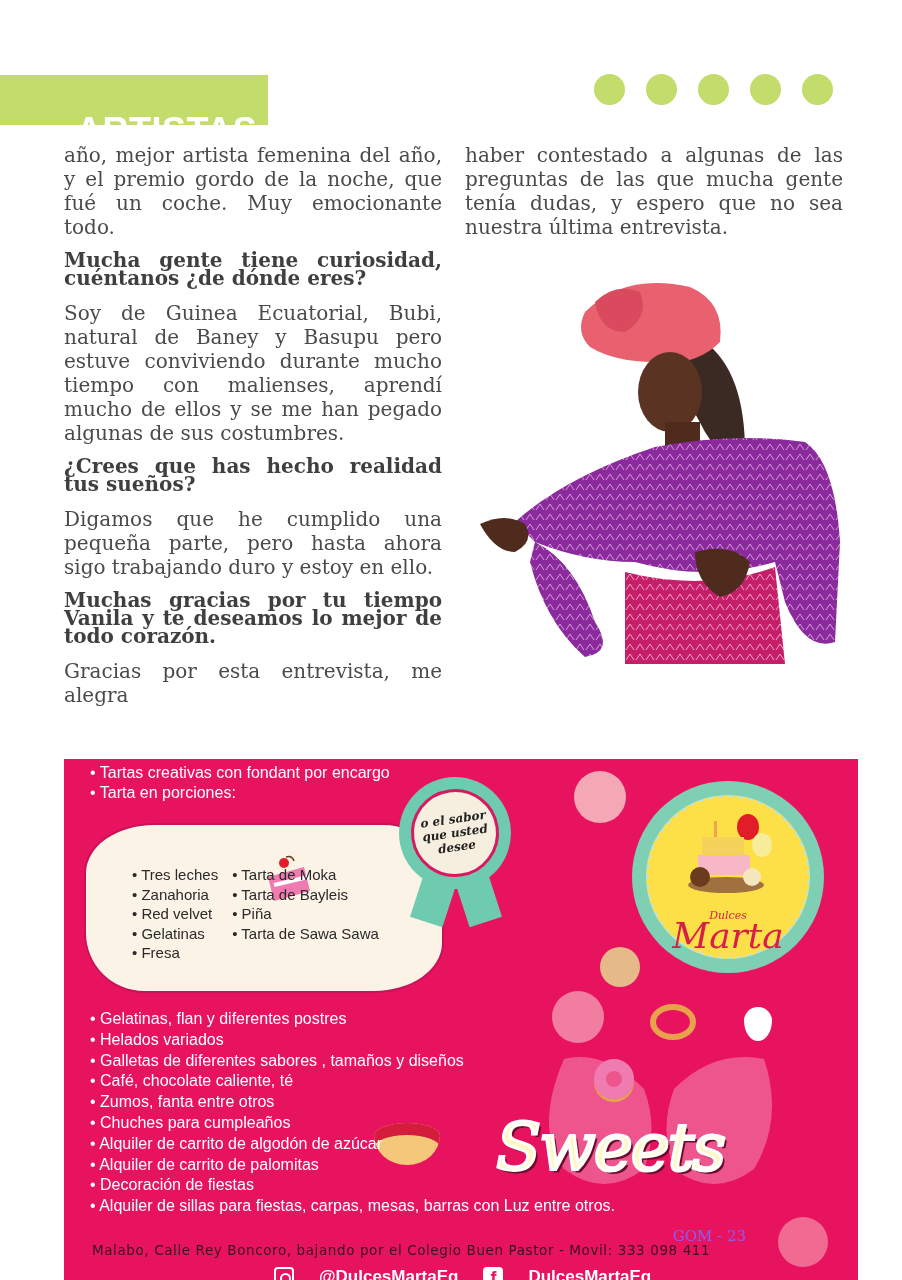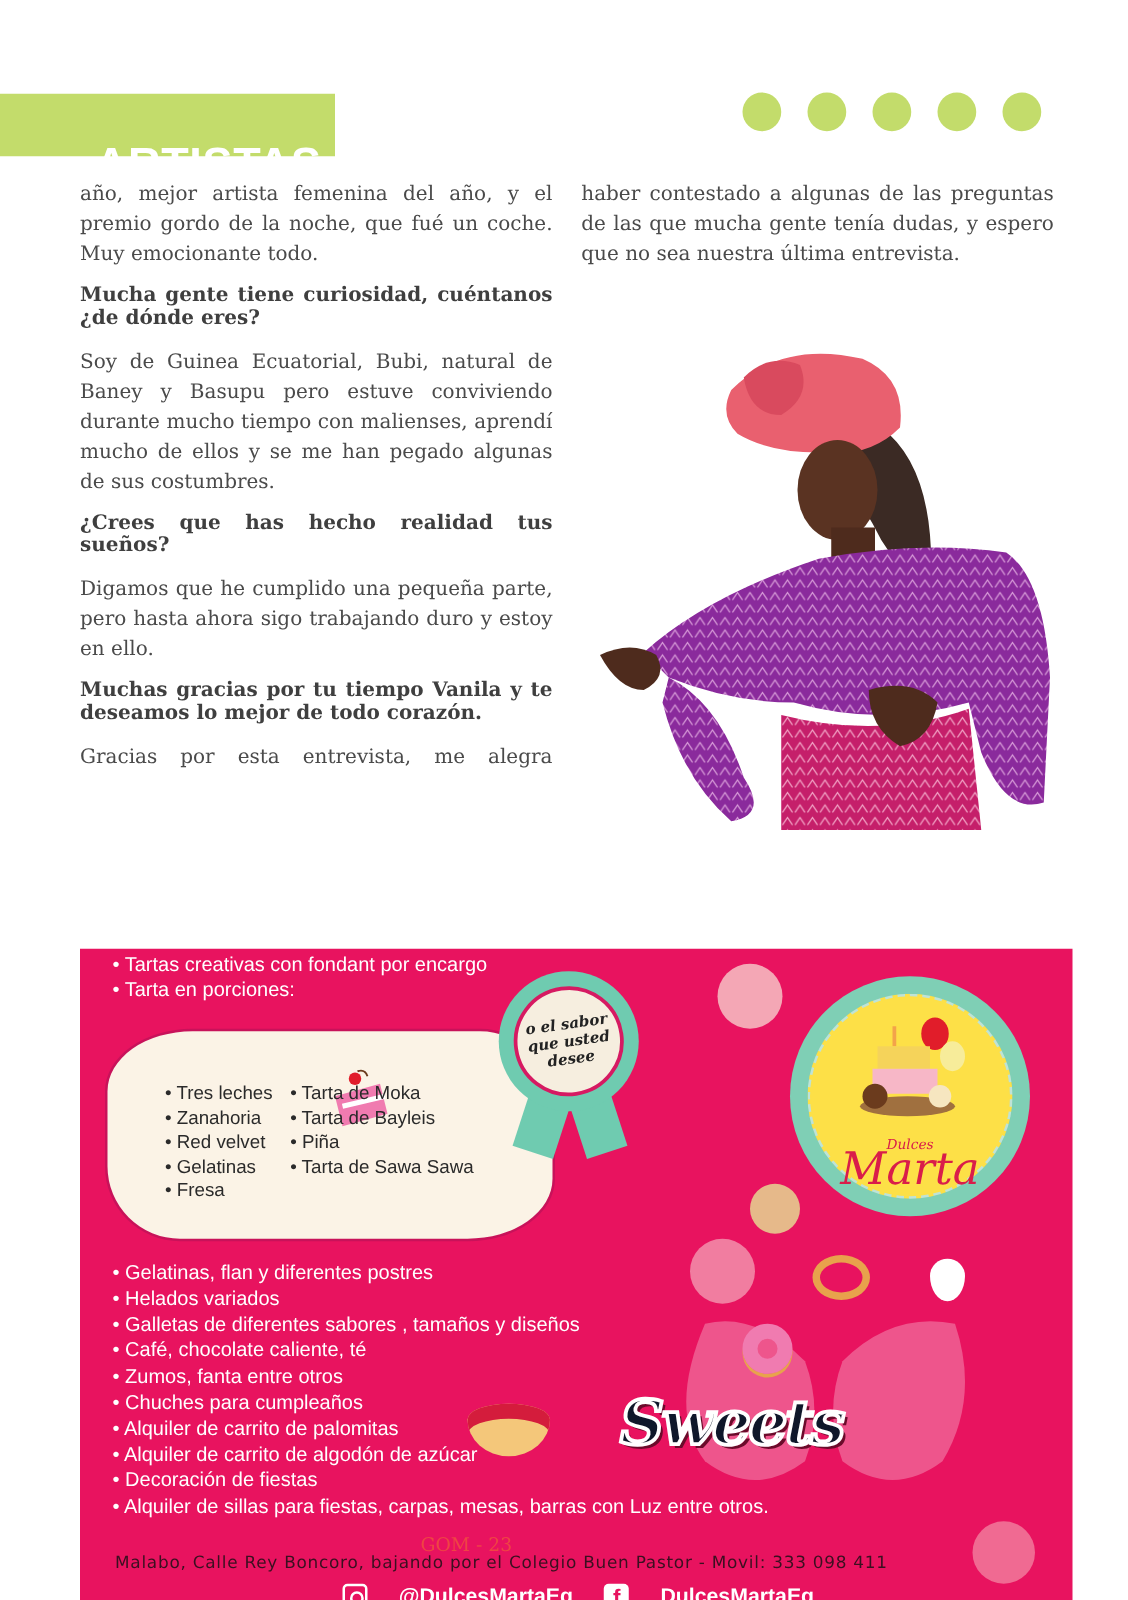--- a/index.html
+++ b/index.html
@@ -5,21 +5,21 @@
   * { box-sizing: border-box; margin: 0; padding: 0; }
   html, body { width: 902px; height: 1280px; background: #ffffff; overflow: hidden; }
   body { position: relative; font-family: "DejaVu Serif", serif; color: #4a4a4a; }
 
   .section-tab { position: absolute; left: 0; top: 75px; width: 268px; height: 50px; background: #c3dc6b; }
   .section-tab span { position: absolute; left: 76px; top: 3px; font-family: "Liberation Sans", sans-serif; font-weight: bold; font-size: 36px; color: #ffffff; letter-spacing: 0.5px; margin-top: 32px; }
 
   .dots { position: absolute; left: 594px; top: 74px; display: flex; gap: 21px; }
   .dot { width: 31px; height: 31px; border-radius: 50%; background: #c3dc6b; }
 
-  .col { position: absolute; font-size: 16px; line-height: 24px; text-align: justify; }
+  .col { position: absolute; font-size: 20px; line-height: 24px; text-align: justify; }
   .col-left { left: 64px; top: 143px; width: 378px; }
   .col-right { left: 465px; top: 143px; width: 378px; }
   .col p { margin-bottom: 10px; text-align-last: left; }
   .col p.q { font-weight: bold; line-height: 18px; color: #3f3f3f; margin-bottom: 14px; margin-top: 4px; }
   .col p.ans { margin-bottom: 12px; }
 
   .photo { position: absolute; left: 475px; top: 262px; width: 367px; height: 402px; overflow: hidden; background: #fff; }
 
   .ad { position: absolute; left: 64px; top: 711px; width: 794px; height: 538px; background: #e8135f; overflow: hidden; font-family: "Liberation Sans", sans-serif; color: #ffffff; margin-top: 48px; }
   .ad .top-list { position: absolute; left: 26px; top: 4px; font-size: 16px; line-height: 20px; }
@@ -33,29 +33,29 @@
   .badge { position: absolute; left: 335px; top: 18px; width: 112px; height: 112px; border-radius: 50%; background: #6fcbb0; }
   .badge-inner { position: absolute; left: 12px; top: 12px; width: 88px; height: 88px; border-radius: 50%; background: #f6eedf; border: 3px solid #d61a62; display: flex; align-items: center; justify-content: center; text-align: center; font-family: "DejaVu Serif", serif; font-style: italic; font-weight: bold; color: #222; font-size: 12px; line-height: 14px; transform: rotate(-8deg); }
   .ribbon { position: absolute; width: 34px; height: 44px; background: #6fcbb0; }
   .logo-badge { position: absolute; left: 568px; top: 22px; width: 192px; height: 192px; border-radius: 50%; background: #7fcfb5; }
   .logo-inner { position: absolute; left: 14px; top: 14px; width: 164px; height: 164px; border-radius: 50%; background: #fde047; border: 2px dashed #bfe3d6; }
   .logo-text { position: absolute; left: 0; width: 100%; top: 112px; text-align: center; font-family: "DejaVu Serif", serif; font-style: italic; color: #d91d4a; }
   .logo-text .small { display: block; font-size: 11px; }
   .logo-text .big { display: block; font-size: 36px; line-height: 28px; }
   .mini { position: absolute; border-radius: 50%; }
   .bottom-list { position: absolute; left: 26px; top: 250px; font-size: 16px; line-height: 20.8px; }
-  .sweets { position: absolute; left: 432px; top: 350px; font-family: "DejaVu Serif", serif; font-style: italic; font-weight: bold; font-size: 49px; color: #0f172a; -webkit-text-stroke: 3px #ffffff; text-shadow: 3px 3px 0 #6b0b2b; letter-spacing: -2px; }
+  .sweets { position: absolute; left: 432px; top: 350px; font-family: "DejaVu Serif", serif; font-style: italic; font-weight: normal; font-size: 66px; color: #fef9c3; -webkit-text-stroke: 3px #ffffff; text-shadow: 3px 3px 0 #6b0b2b; letter-spacing: -2px; }
   .address { position: absolute; left: 28px; top: 483px; font-size: 13.5px; color: #3a1020; letter-spacing: 0.6px; font-family: "DejaVu Sans", sans-serif; }
   .social { position: absolute; left: 210px; top: 508px; display: flex; align-items: center; gap: 25px; font-weight: bold; font-size: 17px; }
   .social-icon { width: 20px; height: 20px; border: 2.5px solid #fff; border-radius: 4px; position: relative; }
   .social-icon.ig::after { content: ""; position: absolute; left: 4px; top: 4px; width: 7px; height: 7px; border: 2px solid #fff; border-radius: 50%; }
   .social-icon.fb { background: #fff; border: none; color: #e8135f; font-size: 18px; font-weight: bold; text-align: center; line-height: 22px; }
   .butterfly-bg { position: absolute; left: 470px; top: 290px; width: 250px; height: 170px; opacity: 0.28; }
 
-  .footer { position: absolute; left: 0; width: 746px; top: 1227px; text-align: center; font-family: "DejaVu Serif", serif; font-size: 15px; color: #ef4444; }
+  .footer { position: absolute; left: 0; width: 746px; top: 1227px; text-align: right; font-family: "DejaVu Serif", serif; font-size: 15px; color: #8b5cf6; }
 </style>
 </head>
 <body>
 
 <div class="section-tab">
   <span>ARTISTAS</span>
 </div>
 <div class="dots">
   <div class="dot"></div>
   <div class="dot"></div>
@@ -187,22 +187,22 @@
     </div>
   </div>
 
   <ul class="bottom-list">
     <li>Gelatinas, flan y diferentes postres</li>
     <li>Helados variados</li>
     <li>Galletas de diferentes sabores , tamaños y diseños</li>
     <li>Café,  chocolate caliente, té</li>
     <li>Zumos, fanta entre otros</li>
     <li>Chuches para cumpleaños</li>
+    <li>Alquiler de carrito de algodón de azúcar</li>
     <li>Alquiler de carrito de palomitas</li>
-    <li>Alquiler de carrito de algodón de azúcar</li>
     <li>Decoración de fiestas</li>
     <li>Alquiler de sillas para fiestas, carpas, mesas, barras con  Luz entre otros.</li>
   </ul>
 
   <div class="sweets">Sweets</div>
 
   <div class="address">Malabo, Calle Rey Boncoro, bajando por el Colegio Buen Pastor - Movil: 333 098 411</div>
 
   <div class="social">
     <span class="social-icon ig"></span>

